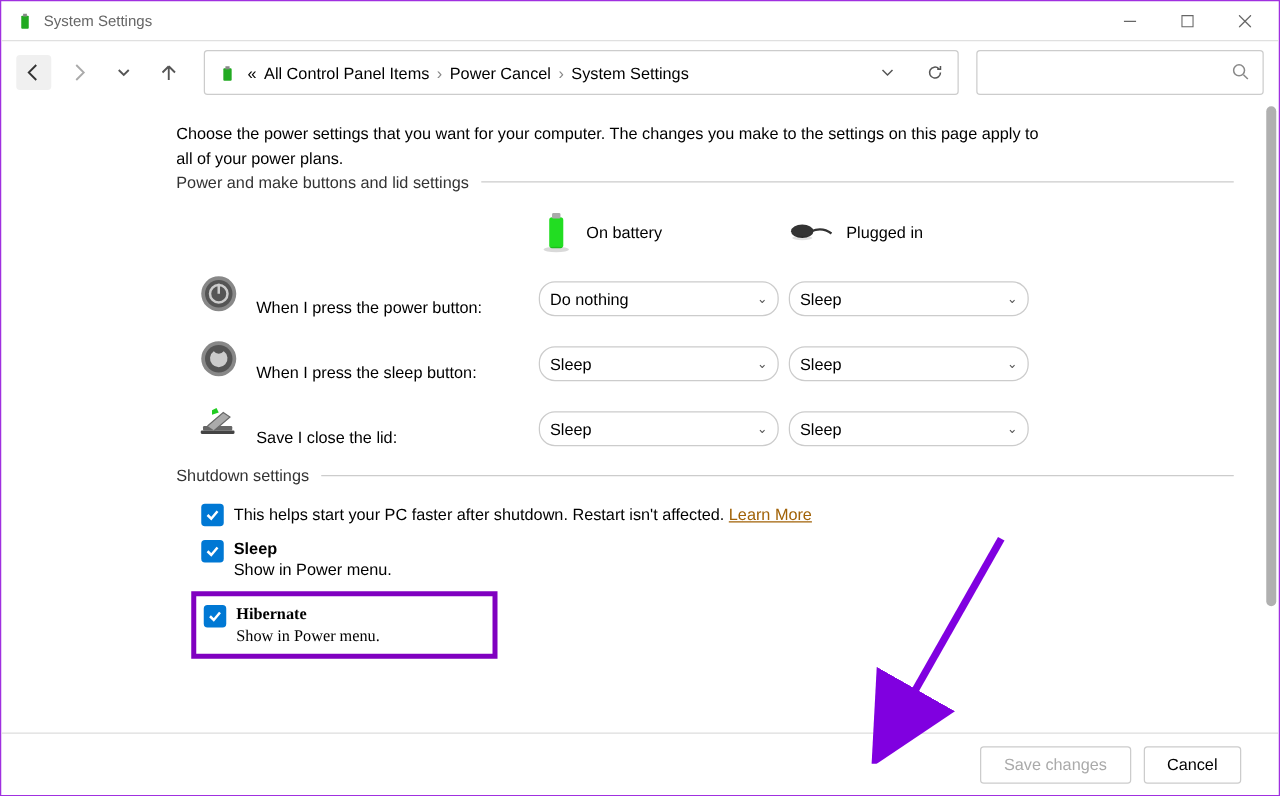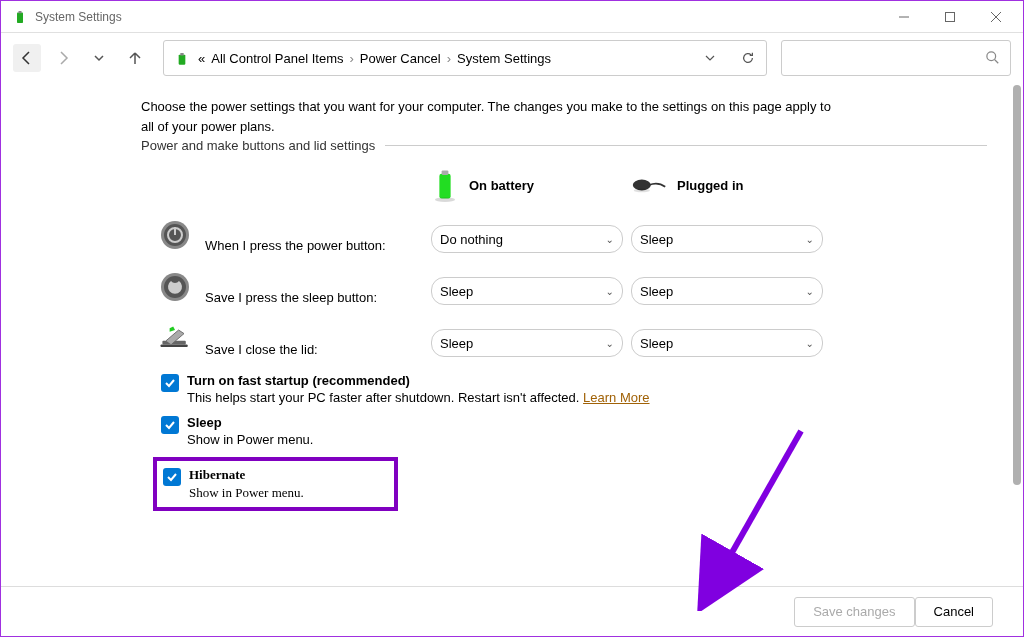--- a/index.html
+++ b/index.html
@@ -17,38 +17,38 @@
 .crumb { color: #000; }
 .crumb-sep { color: #888; margin: 0 6px; }
 .addr-spacer { flex: 1; }
 .addr-ctl { width: 20px; height: 20px; display: flex; align-items: center; justify-content: center; color: #555; margin-left: 6px; }
 .search-box { width: 230px; height: 36px; border: 1px solid #ccc; border-radius: 3px; display: flex; align-items: center; justify-content: flex-end; padding: 0 10px; color: #888; }
 .content { padding: 14px 36px 0 140px; position: relative; height: calc(100% - 32px - 50px - 50px); overflow: hidden; }
 .intro { color: #000; line-height: 1.5; margin-bottom: 2px; max-width: 700px; }
 .section-header { display: flex; align-items: center; margin-bottom: 14px; }
 .section-header .label { color: #333; margin-right: 10px; white-space: nowrap; }
 .section-header .line { flex: 1; height: 1px; background: #ccc; }
-.mode-row { display: flex; margin-bottom: 14px; font-weight: bold; }
+.mode-row { display: flex; margin-bottom: 14px; }
 .mode-row .spacer { width: 290px; }
 .mode-col { width: 200px; display: flex; align-items: center; gap: 10px; }
 .row { display: flex; align-items: flex-end; margin-bottom: 16px; }
 .row-icon { width: 36px; height: 36px; display: flex; align-items: center; justify-content: center; margin-right: 12px; margin-left: 16px; }
 .row-label { width: 226px; }
 .select { width: 192px; height: 28px; border: 1px solid #ccc; border-radius: 13px; display: flex; align-items: center; padding: 0 8px; margin-right: 8px; position: relative; }
 .select .val { flex: 1; }
 .select .chev { color: #555; font-size: 10px; }
 .shutdown-opts { padding-left: 20px; }
 .opt { display: flex; align-items: flex-start; margin-bottom: 10px; }
 .checkbox { width: 18px; height: 18px; border-radius: 3px; background: #0078d4; display: flex; align-items: center; justify-content: center; margin-right: 8px; flex-shrink: 0; margin-top: 1px; }
 .checkbox svg { width: 12px; height: 12px; }
 .opt-text .bold { font-weight: 600; }
 .opt-text .desc { color: #000; margin-top: 2px; }
 .learn-link { color: #a16207; text-decoration: underline; cursor: pointer; }
 .highlight-box { border: 4px solid #8000c0; padding: 6px 90px 6px 6px; display: inline-block; position: relative; left: -8px; font-family: Liberation Serif, serif; }
-.footer { position: absolute; bottom: 0; left: 0; right: 0; height: 50px; border-top: 1px solid #ddd; display: flex; align-items: center; justify-content: flex-end; padding: 0 30px; }
+.footer { position: absolute; bottom: 0; left: 0; right: 0; height: 50px; border-top: 1px solid #ddd; display: flex; align-items: center; justify-content: flex-end; padding: 0 30px; gap: 10px; }
 .btn { height: 30px; padding: 0 18px; border: 1px solid #ccc; border-radius: 3px; background: #fff; display: flex; align-items: center; justify-content: center; }
 .btn.disabled { color: #aaa; }
 .scrollbar-track { position: absolute; right: 2px; top: 84px; width: 8px; height: 500px; }
 .scrollbar-thumb { width: 8px; height: 400px; background: #b0b0b0; border-radius: 4px; }
 .arrow-annotation { position: absolute; pointer-events: none; }
 </style>
 </head>
 <body>
 
 <div class="titlebar">
@@ -179,21 +179,21 @@
   </div>
 
   <div class="row">
     <div class="row-icon">
         <svg width="32" height="32" viewBox="0 0 32 32">
           <circle cx="16" cy="16" r="14" fill="#888"></circle>
           <circle cx="16" cy="16" r="11" fill="#555"></circle>
           <path d="M20 10 A7 7 0 1 1 12 10 A5 5 0 0 0 20 10" fill="#ccc"></path>
         </svg>
       </div>
-    <div class="row-label">Save I press the sleep button:</div>
+    <div class="row-label">When I press the sleep button:</div>
     <div class="select">
         <span class="val">Sleep</span>
         <span class="chev">⌄</span>
       </div>
     <div class="select">
         <span class="val">Sleep</span>
         <span class="chev">⌄</span>
       </div>
   </div>
 
@@ -210,30 +210,33 @@
     <div class="select">
         <span class="val">Sleep</span>
         <span class="chev">⌄</span>
       </div>
     <div class="select">
         <span class="val">Sleep</span>
         <span class="chev">⌄</span>
       </div>
   </div>
 
+  <div class="section-header">
+    <span class="label">Shutdown settings</span>
+    <div class="line"></div>
+  </div>
 
   <div class="shutdown-opts">
     <div class="opt">
       <div class="checkbox">
           <svg viewBox="0 0 12 12">
             <path d="M2 6 L5 9 L10 3" fill="none" stroke="#fff" stroke-width="2"></path>
           </svg>
         </div>
       <div class="opt-text">
-        <div class="bold">Turn on fast startup (recommended)</div>
         <div class="desc"><span>This helps start your PC faster after shutdown. Restart isn't affected.</span> <span class="learn-link">Learn More</span></div>
       </div>
     </div>
     <div class="opt">
       <div class="checkbox">
           <svg viewBox="0 0 12 12">
             <path d="M2 6 L5 9 L10 3" fill="none" stroke="#fff" stroke-width="2"></path>
           </svg>
         </div>
       <div class="opt-text">

